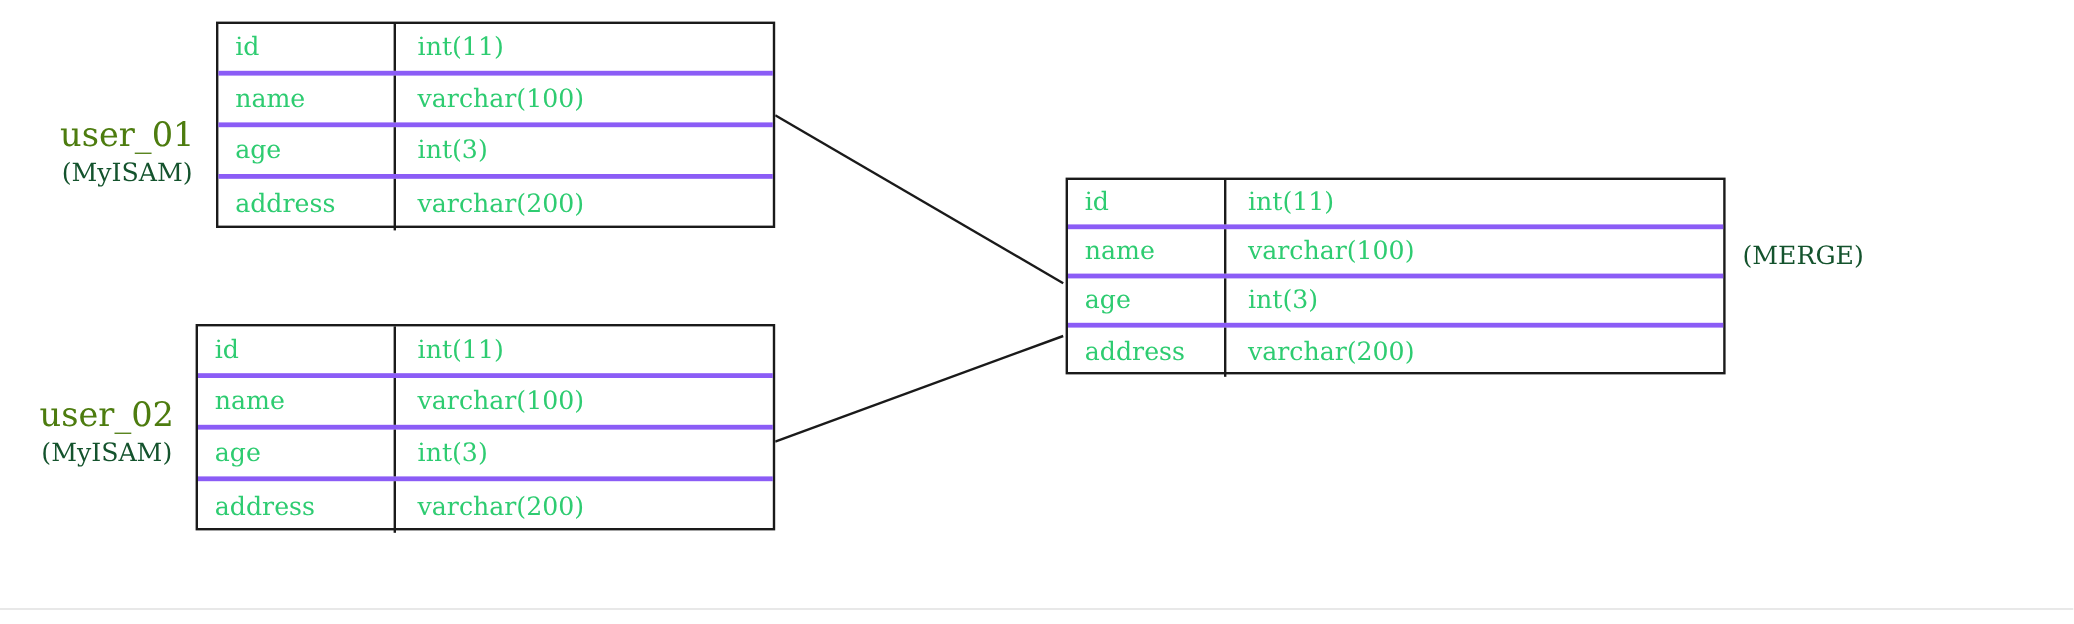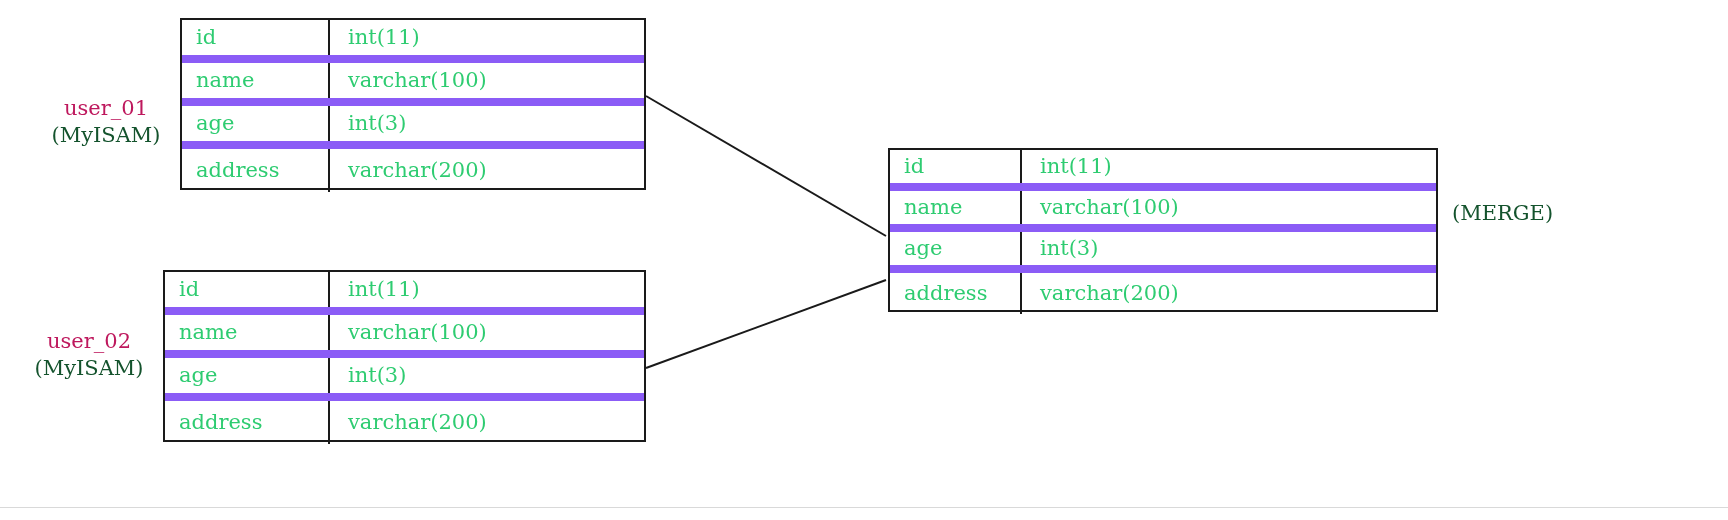--- a/index.html
+++ b/index.html
@@ -32,21 +32,21 @@
   .db-table {
     position: absolute;
     border: 2px solid #1a1a1a;
     border-collapse: collapse;
     background: #ffffff;
     box-sizing: border-box;
   }
   .db-row {
     display: flex;
     box-sizing: border-box;
-    border-bottom: 8px solid #8b5cf6;
+    border-bottom: 4px solid #8b5cf6;
   }
   .db-row:last-child {
     border-bottom: none;
     justify-content: center;
   }
   .db-cell-name,
   .db-cell-type {
     box-sizing: border-box;
     color: #2ecc71;
     font-size: 21px;
@@ -67,22 +67,22 @@
 
   
   .tbl-label {
     position: absolute;
     text-align: center;
     line-height: 1.28;
     white-space: nowrap;
   }
   .tbl-label .lbl-name {
     display: block;
-    color: #be185d;
-    font-size: 21px;
+    color: #4d7c0f;
+    font-size: 28px;
   }
   .tbl-label .lbl-engine {
     display: block;
     color: #14532d;
     font-size: 21px;
   }
 
   
   #bottom-rule {
     position: absolute;

